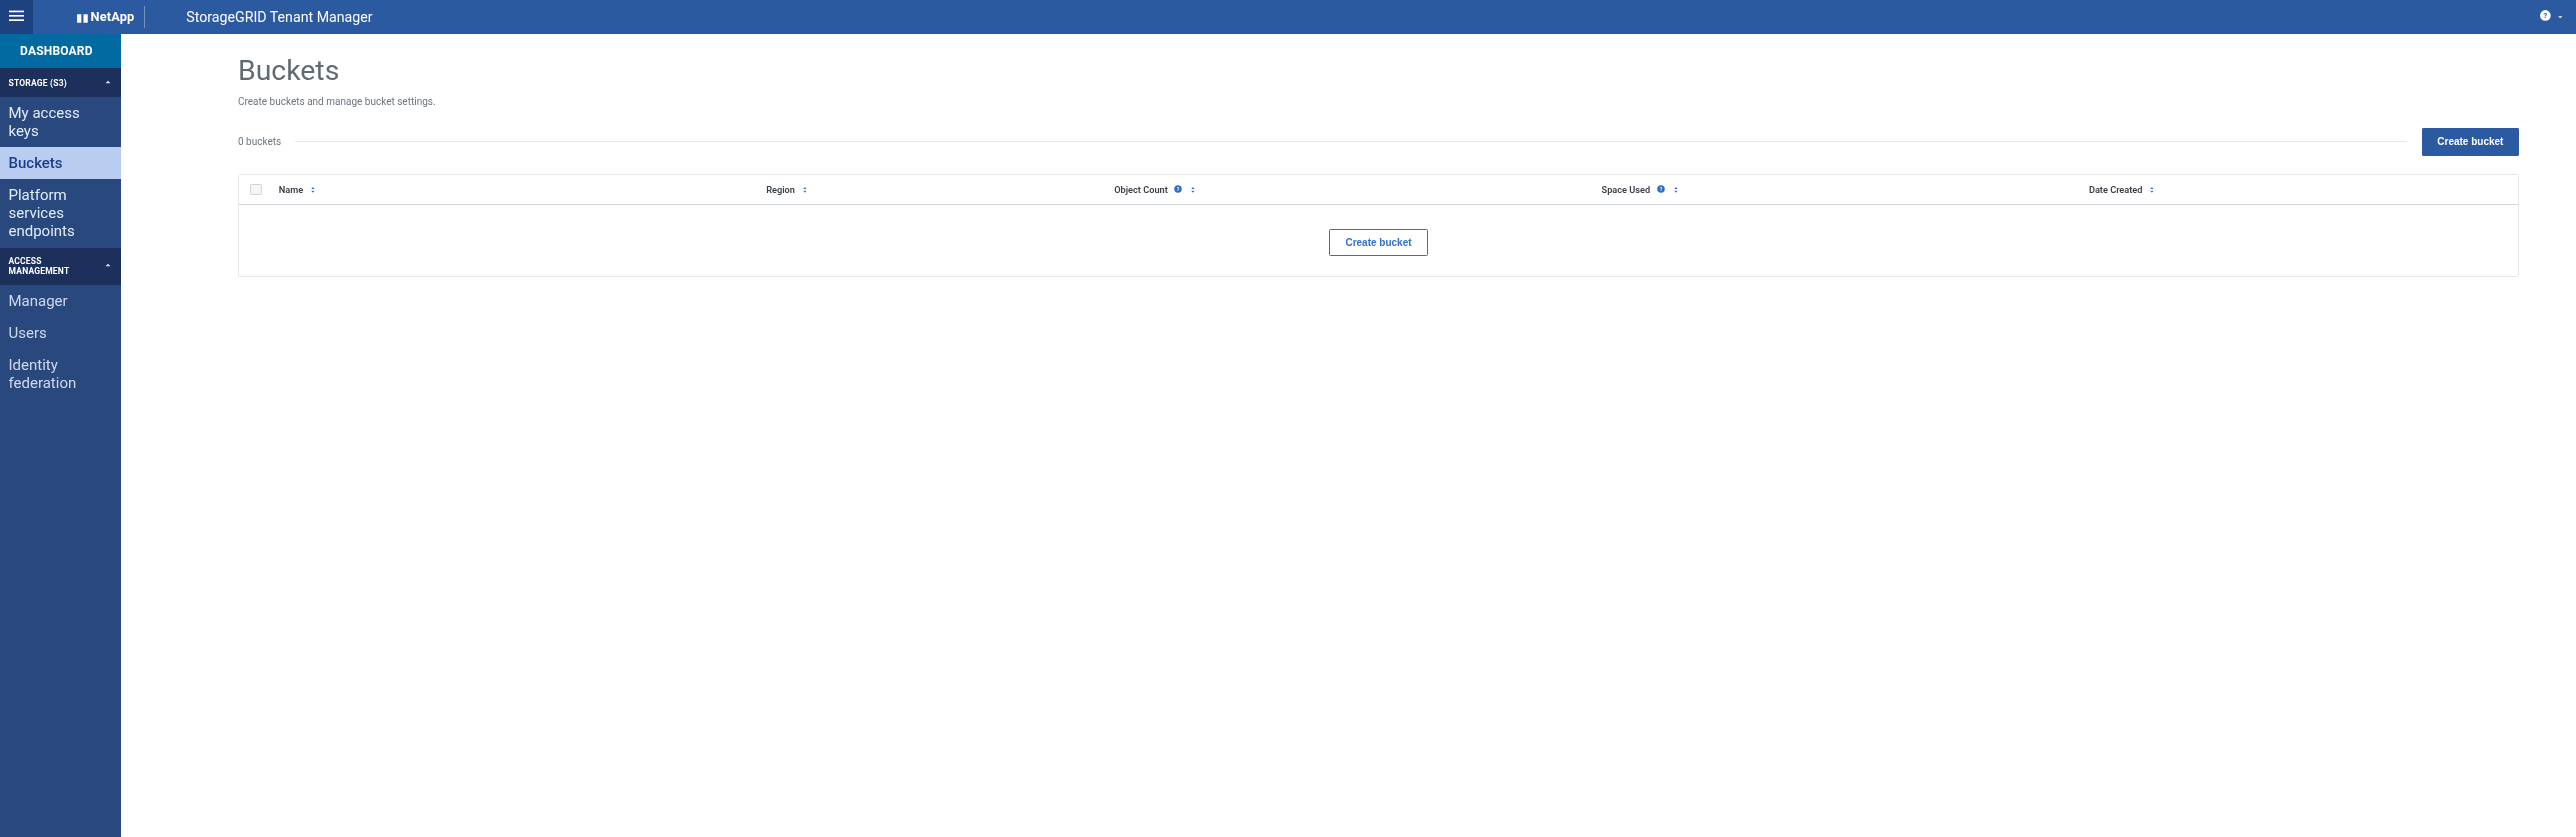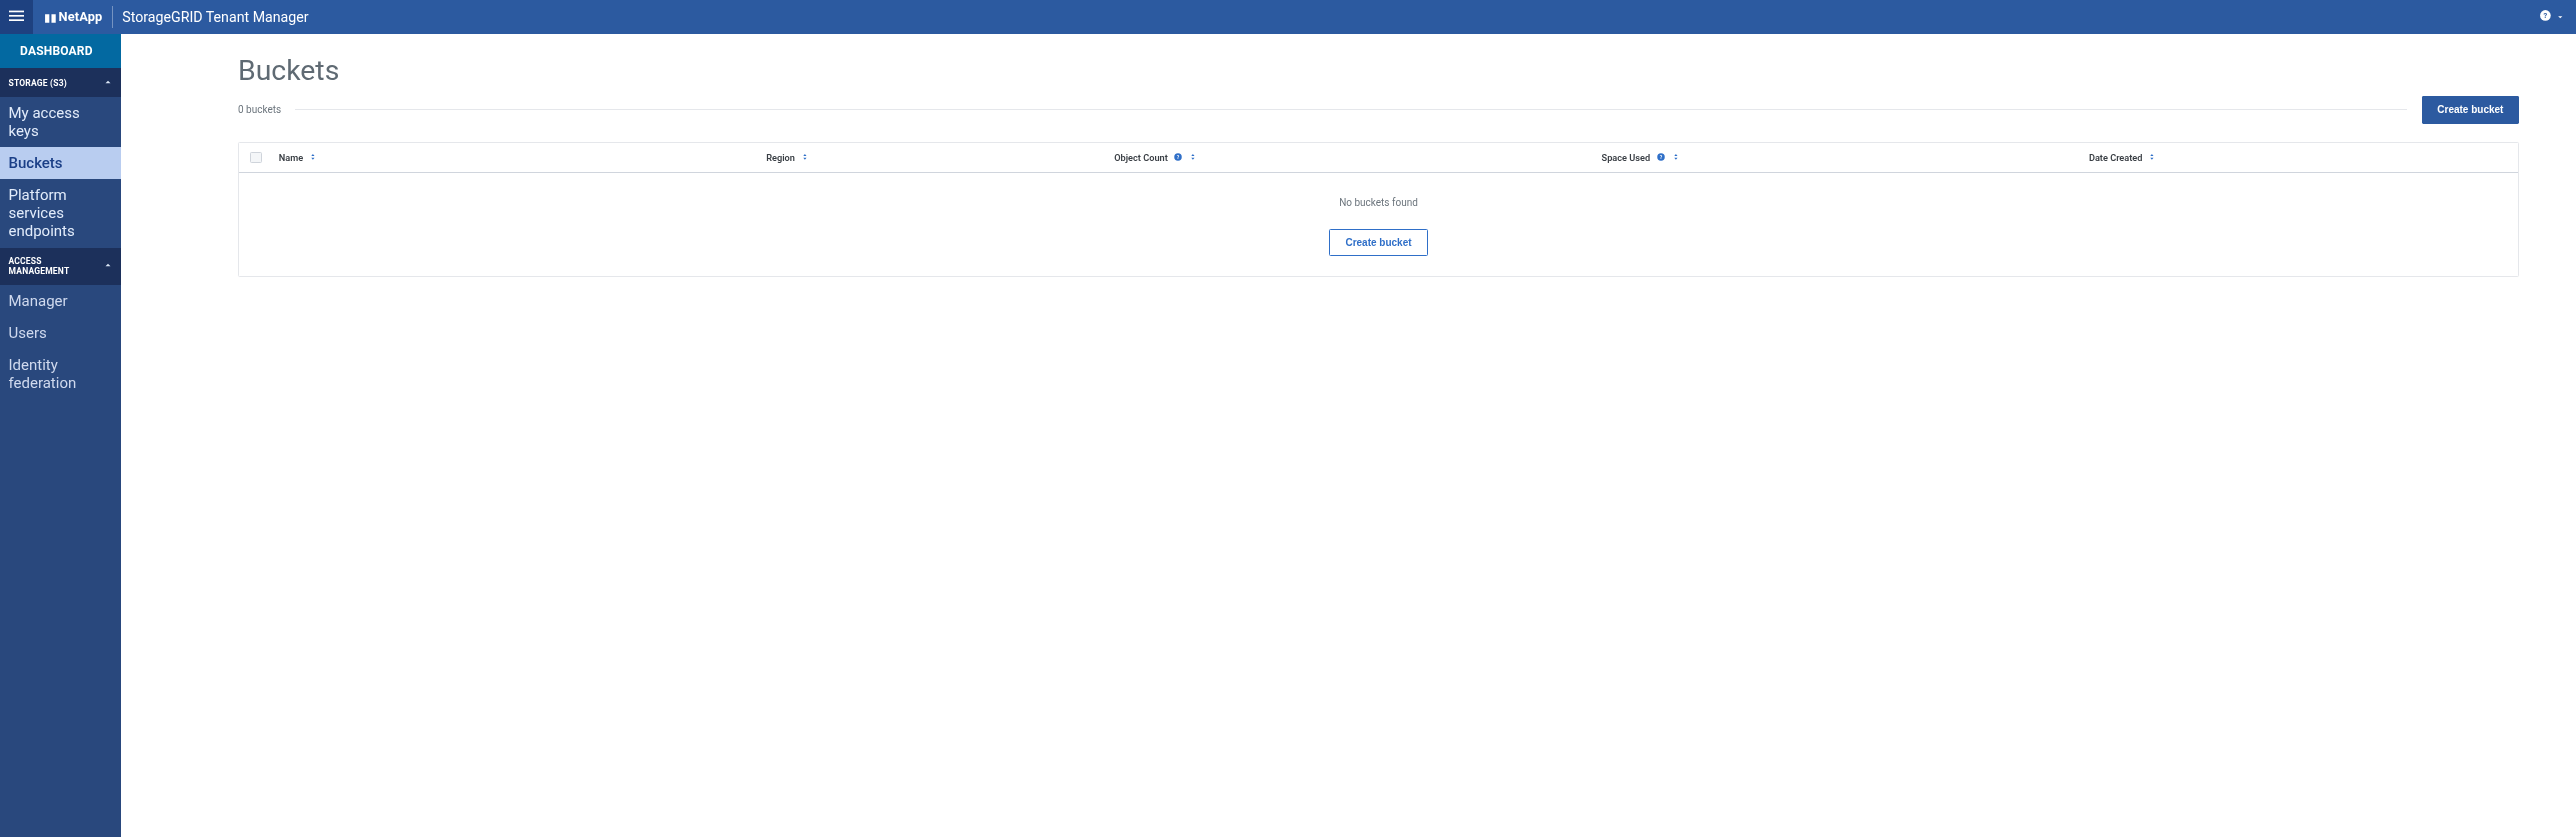--- a/index.html
+++ b/index.html
@@ -8,20 +8,21 @@
 
   
   .topbar {
     height: 34px;
     background: #2c5aa0;
     display: flex;
     align-items: center;
     color: #fff;
     font-size: 12.8px;
     flex-shrink: 0;
+    gap: 32px;
   }
   .hamburger-box {
     width: 33px; height: 34px;
     background: #1e4180;
     display: flex; align-items: center; justify-content: center;
     cursor: pointer;
   }
   .hamburger-box svg { width: 15.6px; height: 15.6px; fill: #fff; }
   .brand-box {
     display: flex; align-items: center; padding: 0 10px 0 11.4px;
@@ -257,20 +258,21 @@
     <div class="nav-sub muted">
       <span>Users</span>
     </div>
     <div class="nav-sub muted">
       <span>Identity federation</span>
     </div>
   </nav>
 
   <main class="main">
     <h1 class="page-title">Buckets</h1>
+    <p class="page-subtitle">Create buckets and manage bucket settings.</p>
 
     <div class="count-row">
       <span class="count-label">0 buckets</span>
       <div class="count-rule"></div>
       <button class="btn-primary">Create bucket</button>
     </div>
 
 
     <div class="bucket-table">
       <div class="thead">
@@ -324,19 +326,18 @@
         <div class="th th-date">
           <span>Date Created</span>
           <span class="sort-icon">
             <svg viewBox="0 0 24 24">
                 <path d="M12 3l5 6H7l5-6zm0 18l-5-6h10l-5 6z" fill="#2f6fc8"></path>
               </svg>
           </span>
         </div>
       </div>
       <div class="tbody-empty">
-        <div class="empty-msg">No buckets found</div>
         <button class="btn-outline">Create bucket</button>
       </div>
     </div>
   </main>
 </div>
 
 
 </body></html>

